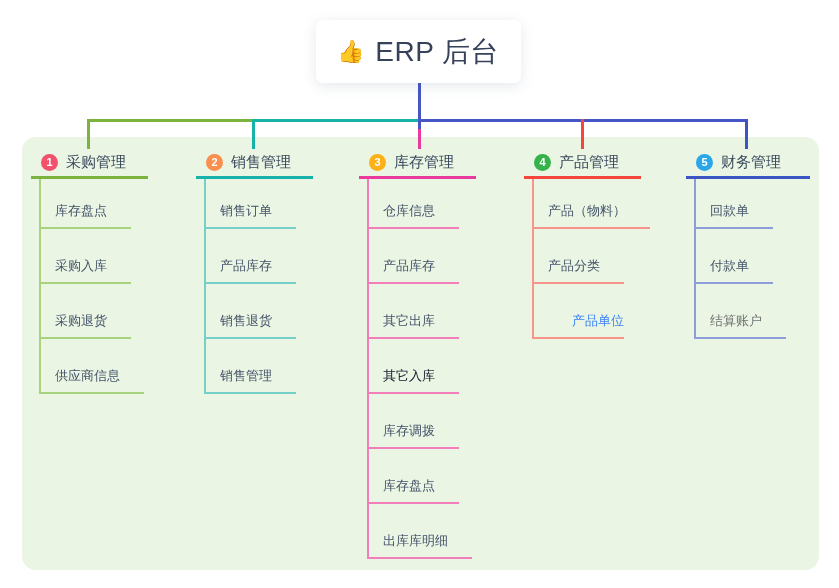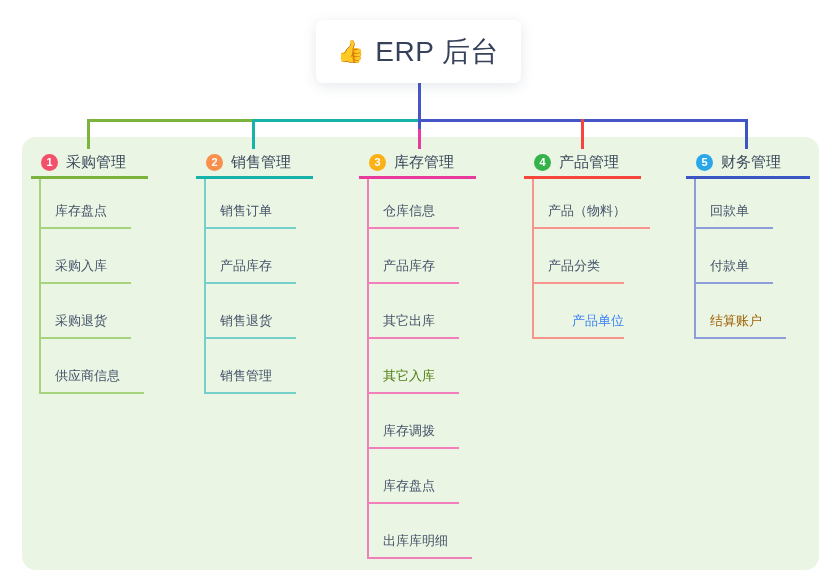--- a/index.html
+++ b/index.html
@@ -135,21 +135,21 @@
       </div>
       <div class="item">
         <span class="item-text" style="color: rgb(68, 83, 106);">产品库存</span>
         <div class="item-underline" style="width: 92px; background-color: rgb(242, 126, 188);"></div>
       </div>
       <div class="item">
         <span class="item-text" style="color: rgb(68, 83, 106);">其它出库</span>
         <div class="item-underline" style="width: 92px; background-color: rgb(242, 126, 188);"></div>
       </div>
       <div class="item">
-        <span class="item-text" style="color: #4d7c0f;">其它入库</span>
+        <span class="item-text" style="color: #0f172a;">其它入库</span>
         <div class="item-underline" style="width: 92px; background-color: rgb(242, 126, 188);"></div>
       </div>
       <div class="item">
         <span class="item-text" style="color: rgb(68, 83, 106);">库存调拨</span>
         <div class="item-underline" style="width: 92px; background-color: rgb(242, 126, 188);"></div>
       </div>
       <div class="item">
         <span class="item-text" style="color: rgb(68, 83, 106); margin-top: 36px;">库存盘点</span>
         <div class="item-underline" style="width: 92px; background-color: rgb(242, 126, 188);"></div>
       </div>
@@ -193,19 +193,19 @@
       <div class="vline" style="height: 160px; background-color: rgb(141, 157, 216);"></div>
       <div class="item">
         <span class="item-text" style="color: rgb(68, 83, 106);">回款单</span>
         <div class="item-underline" style="width: 79px; background-color: rgb(141, 157, 216);"></div>
       </div>
       <div class="item">
         <span class="item-text" style="color: rgb(68, 83, 106);">付款单</span>
         <div class="item-underline" style="width: 79px; background-color: rgb(141, 157, 216);"></div>
       </div>
       <div class="item">
-        <span class="item-text" style="color: #a16207;">结算账户</span>
+        <span class="item-text" style="color: #737373;">结算账户</span>
         <div class="item-underline" style="width: 92px; background-color: rgb(141, 157, 216);"></div>
       </div>
     </div>
   </div>
 
 </div>
 
 </body></html>

